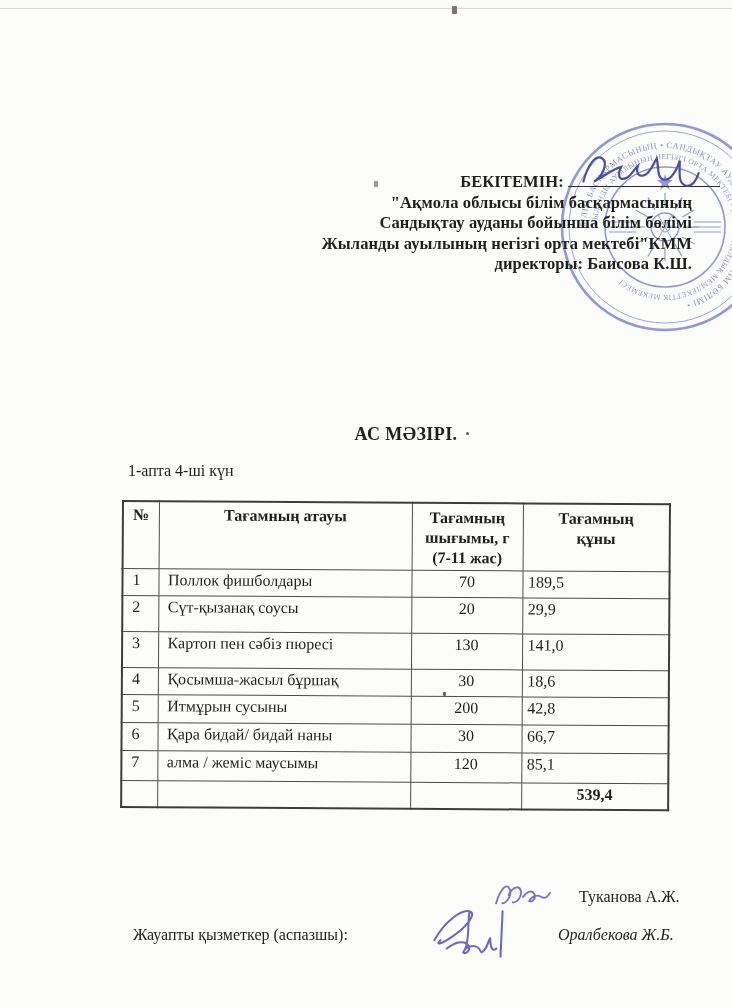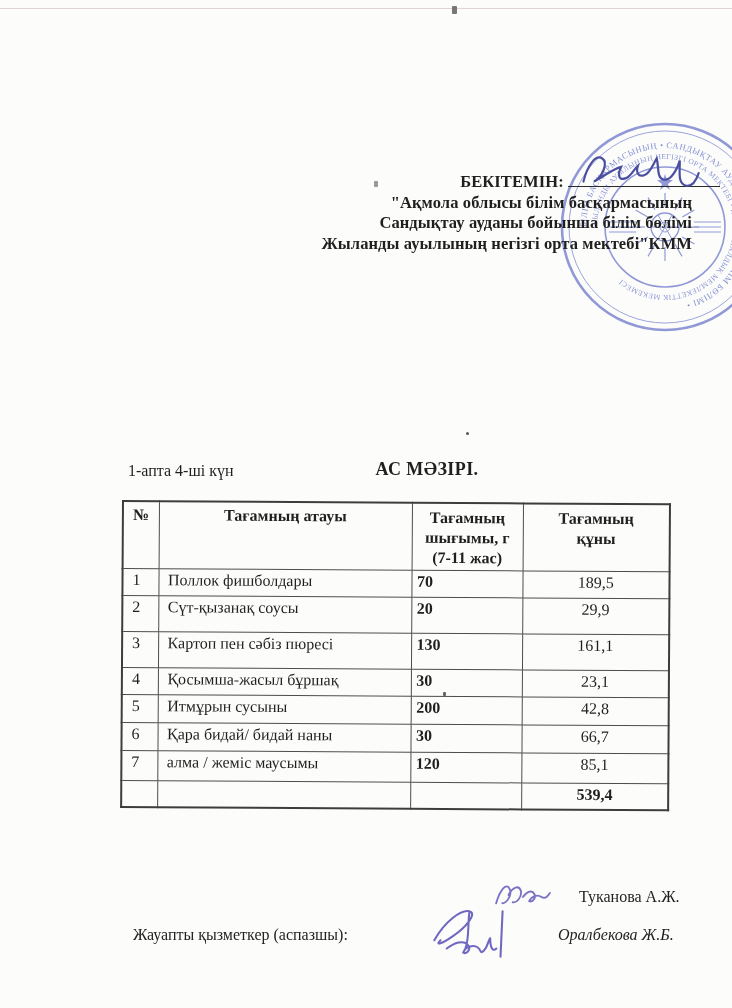--- a/index.html
+++ b/index.html
@@ -33,37 +33,37 @@
     position:relative;display:inline-block;width:152px;height:14px;
     border-bottom:1.6px solid #2a2a2a;vertical-align:baseline;
   }
   .sig-underline svg{position:absolute;left:8px;top:-24px;}
   .date-line{margin-top:1px;white-space:nowrap;}
   .hw{font-style:italic;color:#7b74c8;font-weight:normal;}
   .day-slot{display:inline-block;width:30px;text-align:center;border-bottom:1.6px solid #2a2a2a;font-size:17px;}
   .month-slot{display:inline-block;width:138px;text-align:center;border-bottom:1.6px solid #2a2a2a;font-size:19px;margin-left:4px;}
 
   
-  .title{position:absolute;left:152px;top:424px;width:550px;text-align:center;
-    font-size:18px;font-weight:bold;letter-spacing:.4px;margin-top:35px;}
+  .title{position:absolute;left:131px;top:424px;width:550px;text-align:center;
+    font-size:18px;font-weight:bold;letter-spacing:.4px;}
   .subtitle{position:absolute;left:128px;top:462px;font-size:16px;}
 
   
   .tablewrap{position:absolute;left:122px;top:500px;transform:rotate(.35deg);transform-origin:0 0;}
   table{border-collapse:collapse;table-layout:fixed;width:549px;border:2px solid #3d3d3d;}
   th,td{border:1px solid #4d4d4d;vertical-align:top;padding:2px 5px;font-size:16px;overflow:hidden;}
   th{font-weight:bold;text-align:center;padding-top:4px;}
   .c-num{width:36px;}
   .c-name{width:253px;}
   .c-weight{width:111px;}
   .c-cost{width:147px;}
   td.num{text-align:left;padding-left:9px;}
   td.name{text-align:left;padding-left:9px;}
-  td.weight{text-align:left;font-weight:bold;}
-  td.cost{text-align:center;border-radius:9px;}
+  td.weight{text-align:center;font-weight:normal;}
+  td.cost{text-align:left;border-radius:9px;}
   tr.hdr{height:66px;}
   tr.r1{height:27px;} tr.r2{height:36px;} tr.r3{height:36px;} tr.r4{height:27px;}
   tr.r5{height:28px;} tr.r6{height:28px;} tr.r7{height:30px;} tr.rt{height:26px;}
   .hline{display:block;line-height:20px;}
   td.total{text-align:center;font-weight:bold;}
 
   
   .footer-label{position:absolute;font-size:16px;}
   .f-l1{left:133px;top:888px;}
   .f-l2{left:133px;top:926px;}
@@ -138,20 +138,21 @@
       <span>БЕКІТЕМІН:</span>
       <span class="sig-underline">
         <svg width="128" height="44" viewBox="0 0 120 42">
           <path d="M6,32 C10,16 18,6 24,10 C30,14 24,28 16,32 C24,28 34,20 42,18 C38,26 40,31 46,29 C52,27 54,20 58,17 C56,23 58,28 64,26 C70,24 72,16 76,10 C78,18 76,28 82,30 C88,32 94,24 98,12 C98,24 96,34 104,36 C110,37 114,30 116,24" fill="none" stroke="#4a4f9f" stroke-width="2.1" stroke-linecap="round"></path>
         </svg>
       </span>
     </div>
     <div>"Ақмола облысы білім басқармасының</div>
     <div>Сандықтау ауданы бойынша білім бөлімі</div>
     <div>Жыланды ауылының негізгі орта мектебі"КММ</div>
+    <div>директоры: Баисова К.Ш.</div>
   </div>
 
   <div class="title">АС МӘЗІРІ.</div>
   <div class="subtitle">1-апта 4-ші күн</div>
 
   <div class="tablewrap">
     <table>
       <colgroup>
           <col class="c-num">
           <col class="c-name">
@@ -181,27 +182,27 @@
       <tr class="r2">
         <td class="num">2</td>
         <td class="name">Сүт-қызанақ соусы</td>
         <td class="weight">20</td>
         <td class="cost">29,9</td>
       </tr>
       <tr class="r3">
         <td class="num">3</td>
         <td class="name">Картоп пен сәбіз пюресі</td>
         <td class="weight">130</td>
-        <td class="cost">161,1</td>
+        <td class="cost">141,0</td>
       </tr>
       <tr class="r4">
         <td class="num">4</td>
         <td class="name">Қосымша-жасыл бұршақ</td>
         <td class="weight">30</td>
-        <td class="cost">23,1</td>
+        <td class="cost">18,6</td>
       </tr>
       <tr class="r5">
         <td class="num">5</td>
         <td class="name">Итмұрын сусыны</td>
         <td class="weight">200</td>
         <td class="cost">42,8</td>
       </tr>
       <tr class="r6">
         <td class="num">6</td>
         <td class="name">Қара бидай/ бидай наны</td>

